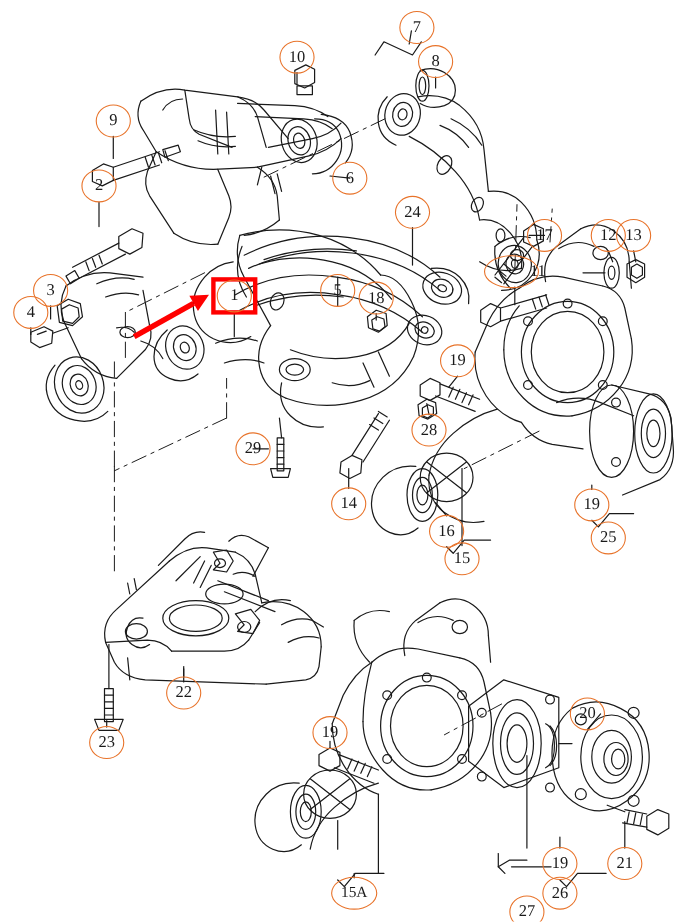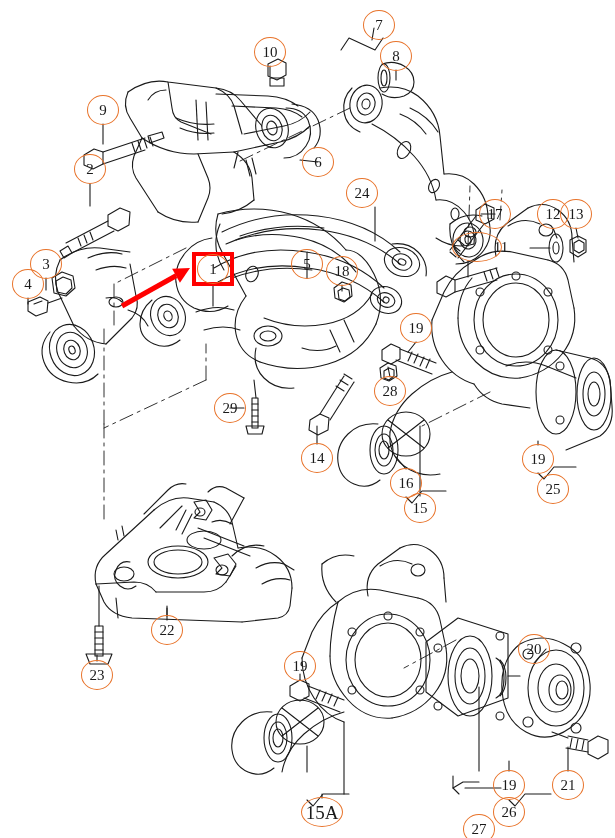--- a/index.html
+++ b/index.html
@@ -13,21 +13,21 @@
     background:transparent;
     color:#1a1a1a;
     font-family:"Liberation Serif",serif;
     display:flex;align-items:center;justify-content:center;
     font-size:15px;line-height:1;
     letter-spacing:0px;
     box-sizing:border-box;
     width:32px;height:30px;
     margin-left:-16px;margin-top:-15px;
   }
-  .callout.wide{width:42px;height:30px;margin-left:-21px;font-size:19px;}
+  .callout.wide{width:42px;height:30px;margin-left:-21px;font-size:14px;}
   .hl-box{
     position:absolute;
     border:4px solid #FF0000;
     box-sizing:border-box;
     background:transparent;
   }
   #arrow-layer{position:absolute;left:0;top:0;width:615px;height:838px;pointer-events:none;}
 </style>
 </head>
 <body>
@@ -444,21 +444,21 @@
       </div>
       <div class="callout" style="left: 396px; top: 56px;">
         <span>8</span>
       </div>
       <div class="callout" style="left: 103px; top: 110px;">
         <span>9</span>
       </div>
       <div class="callout" style="left: 270px; top: 52px;">
         <span>10</span>
       </div>
-      <div class="callout" style="left: 468px; top: 247px; padding-left: 48px;">
+      <div class="callout" style="left: 456px; top: 247px; padding-left: 48px;">
         <span>11</span>
       </div>
       <div class="callout" style="left: 553px; top: 214px;">
         <span>12</span>
       </div>
       <div class="callout" style="left: 576px; top: 214px; font-family: Liberation Serif, serif;">
         <span>13</span>
       </div>
       <div class="callout" style="left: 317px; top: 458px;">
         <span>14</span>
@@ -492,21 +492,21 @@
       </div>
       <div class="callout" style="left: 568px; top: 785px;">
         <span>21</span>
       </div>
       <div class="callout" style="left: 167px; top: 630px; text-align: center;">
         <span>22</span>
       </div>
       <div class="callout" style="left: 97px; top: 675px;">
         <span>23</span>
       </div>
-      <div class="callout" style="left: 362px; top: 193px;">
+      <div class="callout" style="left: 375px; top: 193px;">
         <span>24</span>
       </div>
       <div class="callout" style="left: 553px; top: 489px; align-items: center;">
         <span>25</span>
       </div>
       <div class="callout" style="left: 509px; top: 812px;">
         <span>26</span>
       </div>
       <div class="callout" style="left: 479px; top: 790px; margin-top: 24px;">
         <span>27</span>

